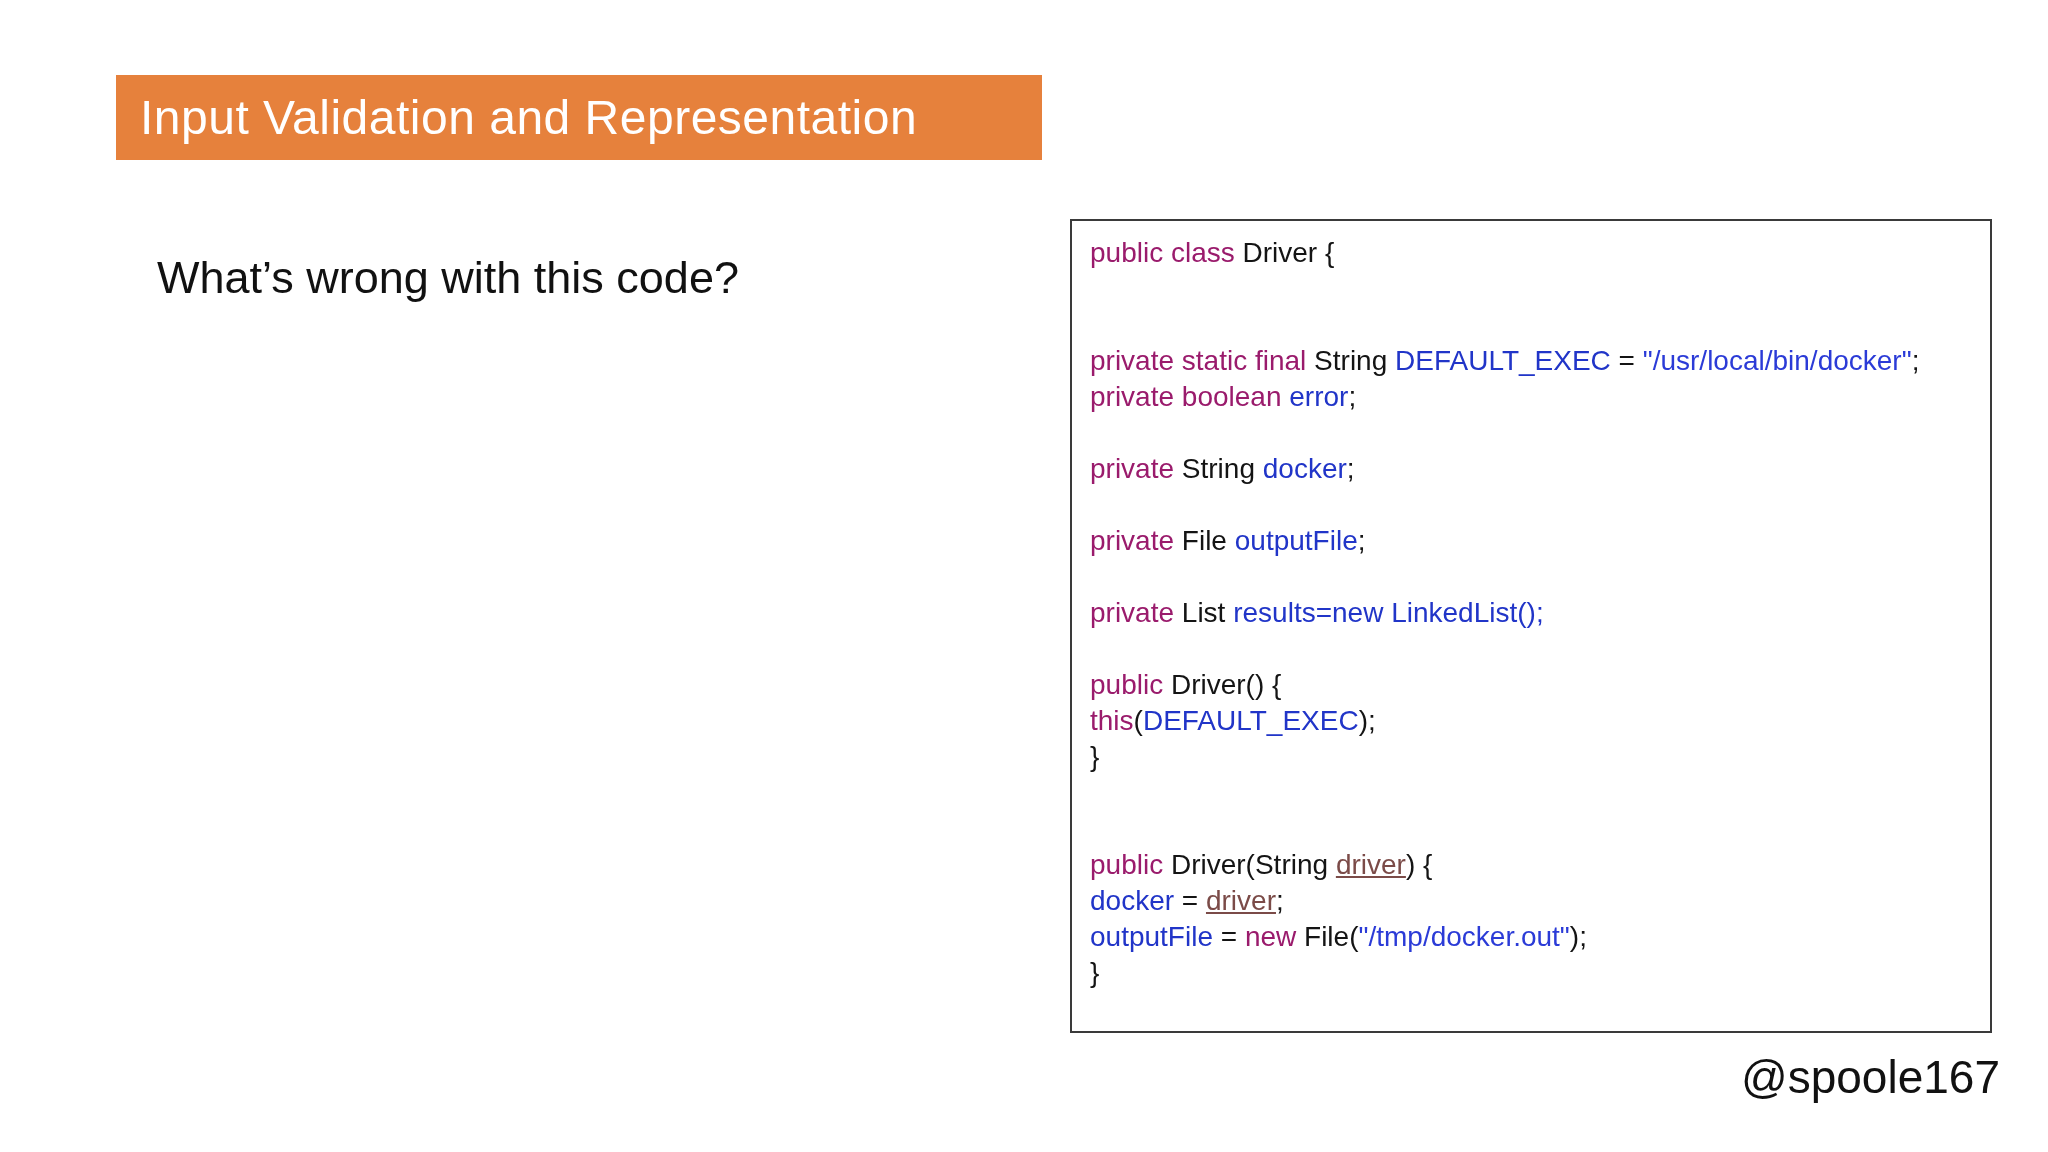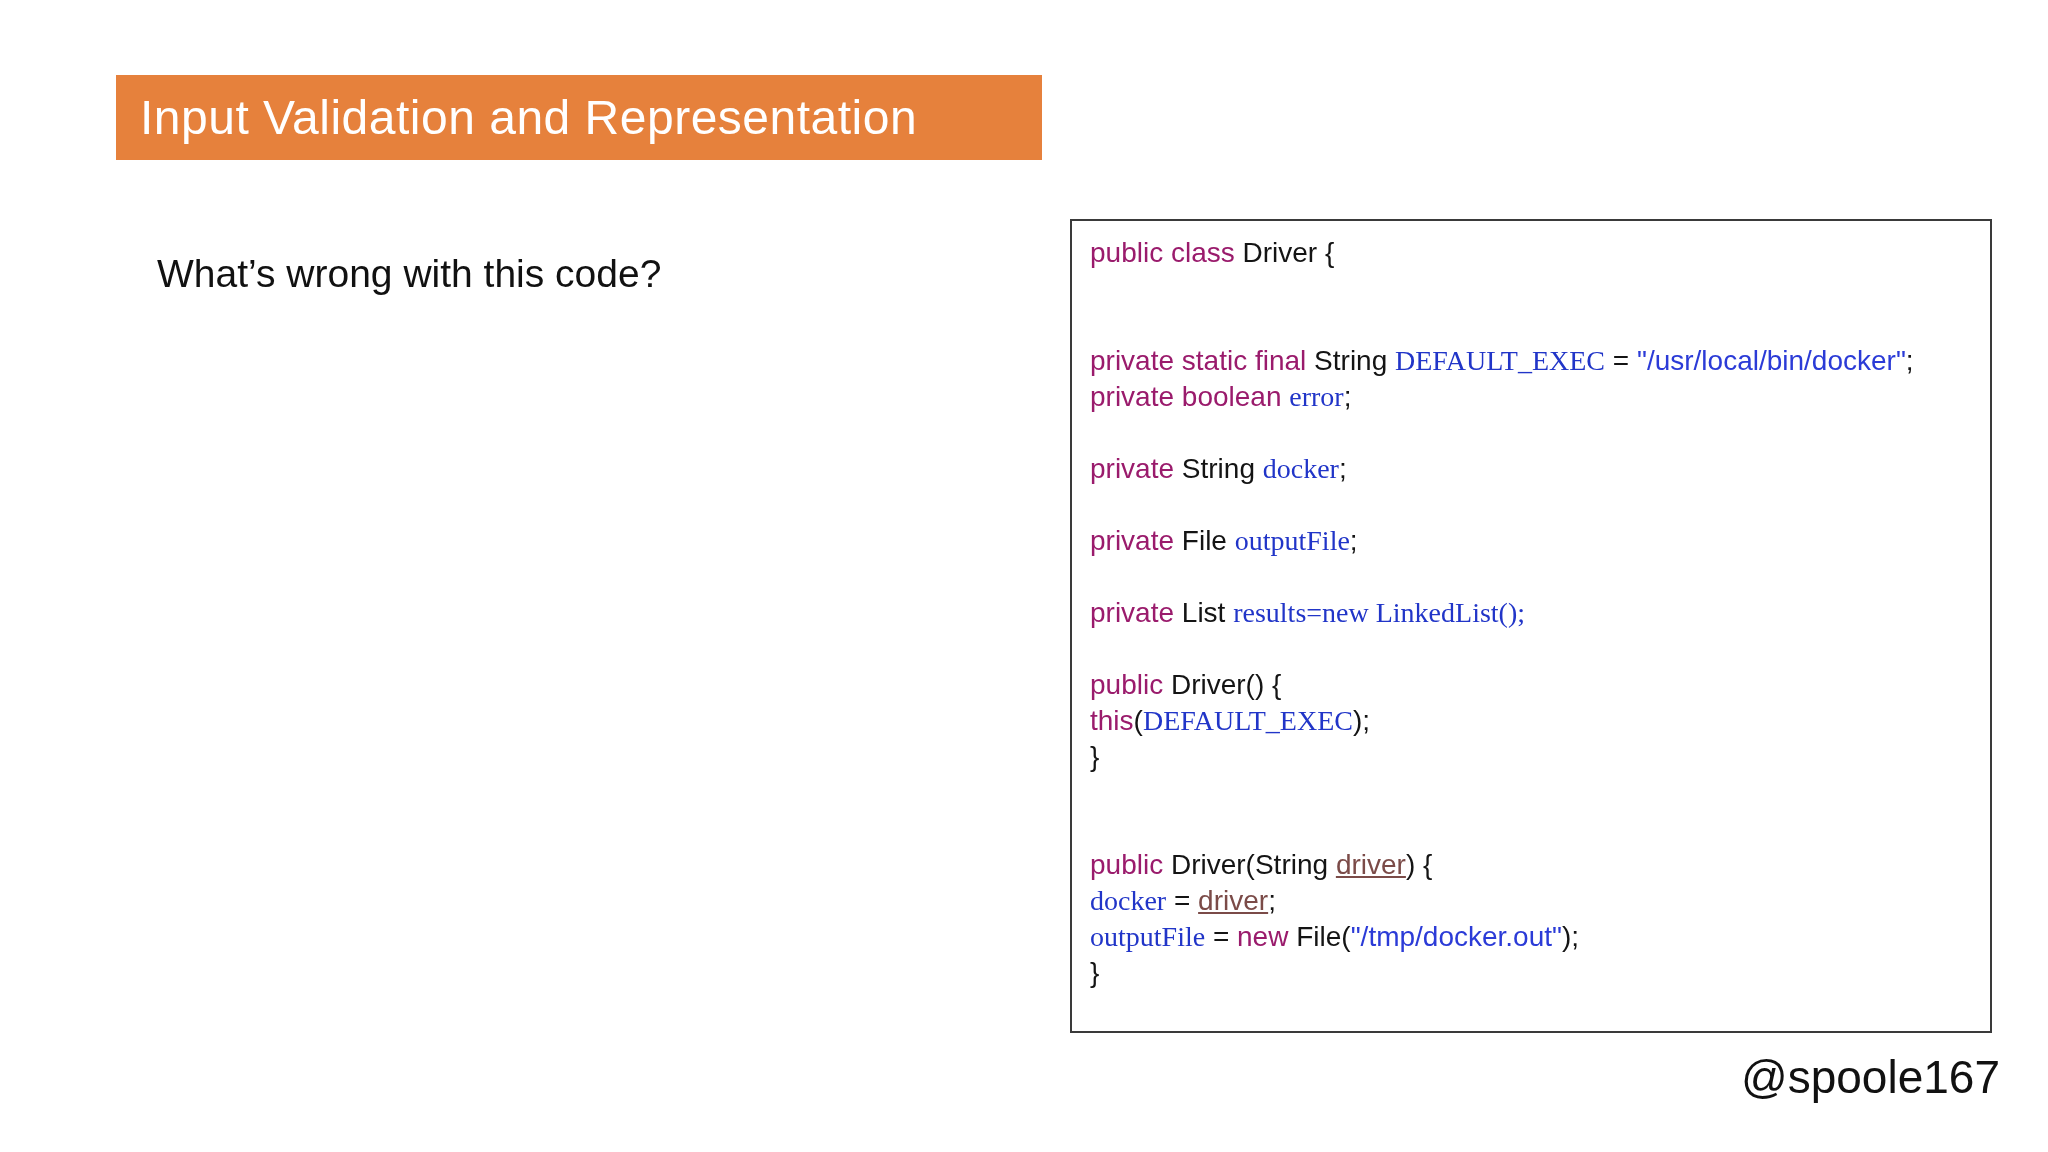--- a/index.html
+++ b/index.html
@@ -42,21 +42,21 @@
     font-size: 48px;
     font-weight: 400;
     letter-spacing: 0.5px;
     white-space: nowrap;
   }
 
   .question {
     position: absolute;
     left: 157px;
     top: 252px;
-    font-size: 39px;
+    font-size: 45px;
     color: #111111;
     white-space: nowrap;
   }
 
   .code-box {
     position: absolute;
     left: 1070px;
     top: 219px;
     width: 922px;
     height: 814px;
@@ -64,21 +64,21 @@
     background: #FFFFFF;
     padding: 14px 16px 0 18px;
     font-size: 28px;
     line-height: 36px;
     white-space: pre;
     overflow: hidden;
   }
   .code-line { min-height: 36px; }
   .tok-kw { color: var(--keyword); }
   .tok-plain { color: var(--plain); }
-  .tok-field { color: var(--field); font-family: Liberation Serif, serif; }
+  .tok-field { color: var(--field); }
   .tok-string { color: var(--string_literal); }
   .tok-param { color: var(--parameter); text-decoration: underline; }
   .tok-type-underline {
     color: var(--plain);
     text-underline-offset: 4px;
   }
 
   .handle {
     position: absolute;
     right: 48px;

